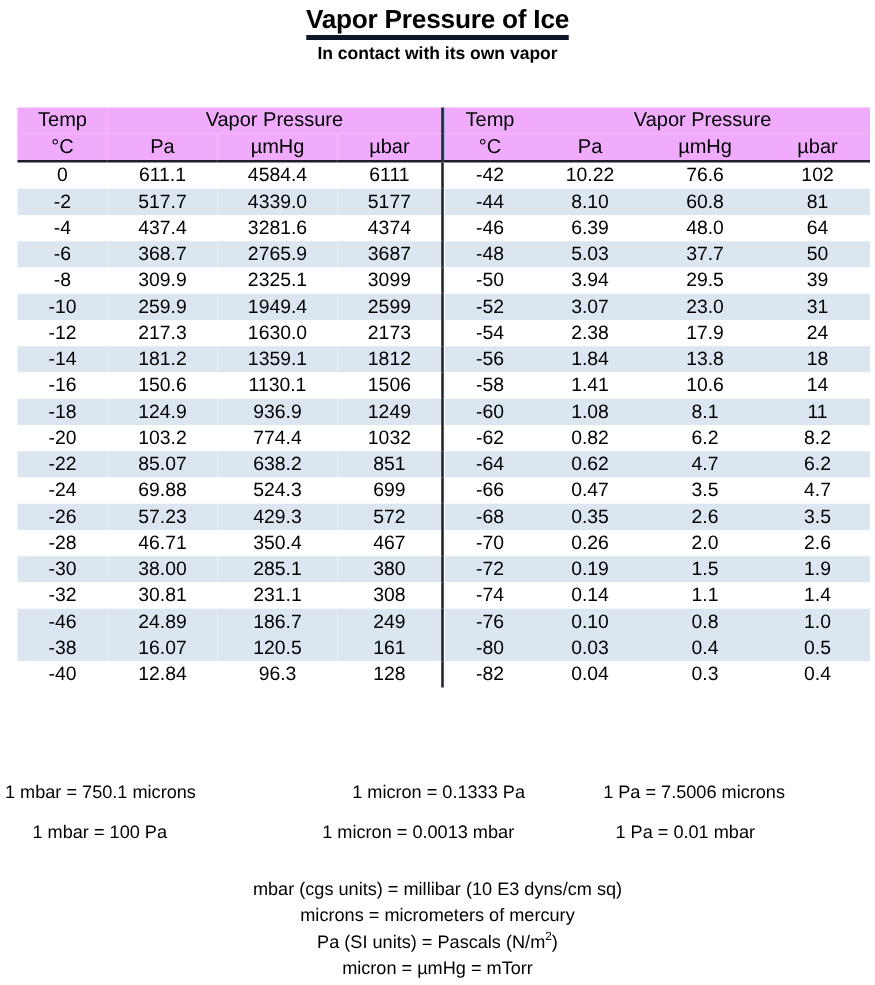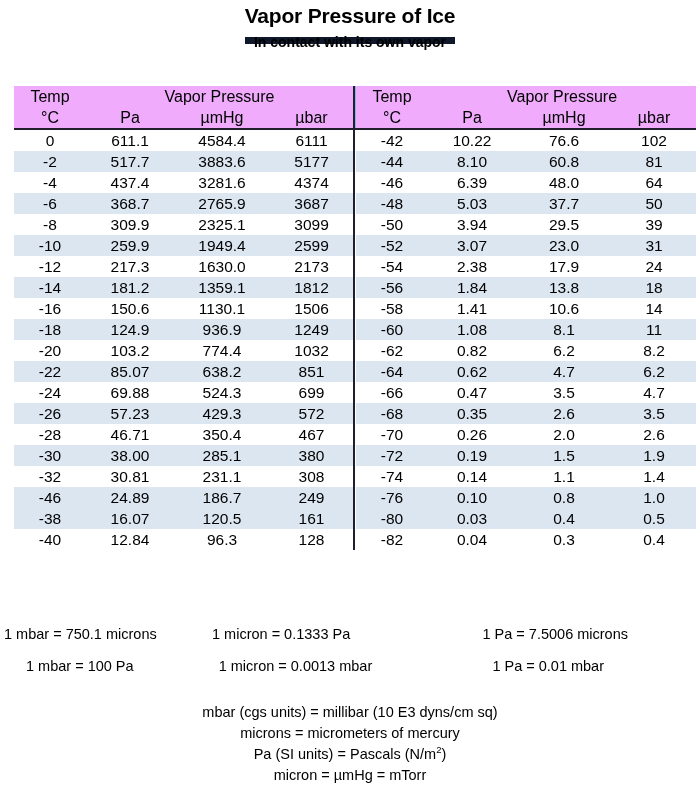--- a/index.html
+++ b/index.html
@@ -21,22 +21,22 @@
     position: absolute;
     top: 4px;
     left: 0;
     width: 700px;
     text-align: center;
     font-size: 21px;
     font-weight: bold;
     letter-spacing: -0.2px;
   }
   .title span {
-    border-bottom: 7px solid #0f172a;
-    padding-bottom: 10px;
+    border-bottom: 4px solid #0f172a;
+    padding-bottom: 1px;
   }
   .subtitle {
     position: absolute;
     top: 34px;
     left: 0;
     width: 700px;
     text-align: center;
     font-size: 14px;
     font-weight: bold;
   }
@@ -99,21 +99,21 @@
     width: 700px;
   }
   .note-row {
     display: flex;
     width: 636px;
     margin-bottom: 16px;
   }
   .note-col {
     flex: 1 1 33.333%;
     font-size: 14.5px;
-    text-align: left;
+    text-align: right;
   }
   .note-row.r1 .note-col.n1 { text-align: left;  padding-left: 4px; }
   .note-row.r1 .note-col.n3 { text-align: right; padding-right: 8px; }
   .note-row.r2 .note-col.n1 { text-align: left;  padding-left: 26px; }
   .note-row.r2 .note-col.n3 { text-align: right; padding-right: 32px; }
 
   
   .defs {
     position: absolute;
     top: 702px;
@@ -175,21 +175,21 @@
           <td>6111</td>
           <td class="dv"></td>
           <td>-42</td>
           <td>10.22</td>
           <td>76.6</td>
           <td>102</td>
         </tr>
         <tr class="alt">
           <td>-2</td>
           <td>517.7</td>
-          <td>3883.6</td>
+          <td>4339.0</td>
           <td>5177</td>
           <td class="dv"></td>
           <td>-44</td>
           <td>8.10</td>
           <td>60.8</td>
           <td>81</td>
         </tr>
         <tr>
           <td>-4</td>
           <td>437.4</td>

